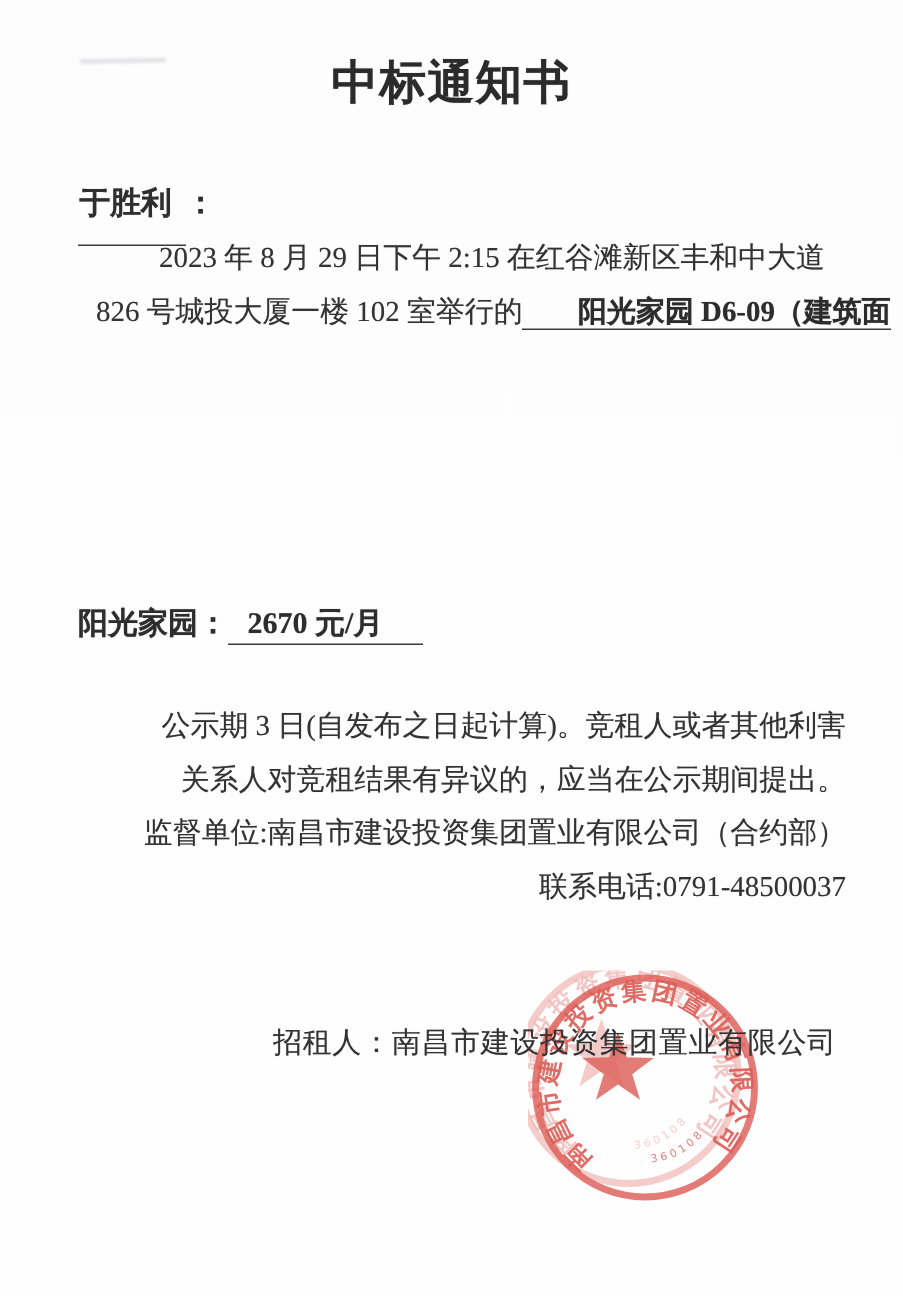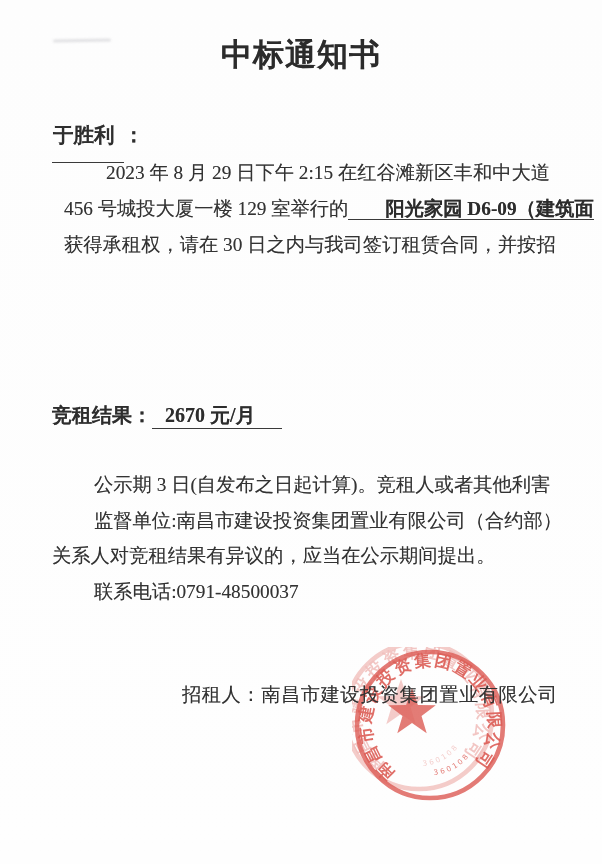--- a/index.html
+++ b/index.html
@@ -56,21 +56,21 @@
     font-size: 20px; font-weight: 700; color: #2d2d2d;
     text-shadow: 0 0 0.6px rgba(35,35,35,0.55);
   }
   .result-line .value {
     border-bottom: 1.7px solid #3a3a3a;
     padding: 0 26px 2px 13px;
     margin-top: 32px;
   }
 
   .notice {
-    position: absolute; left: 52px; top: 467px; width: 512px;
+    position: absolute; left: 52px; top: 467px; width: 512px; text-align: right;
   }
   .notice .line {
     height: 35.7px; line-height: 35.7px;
     font-size: 19.3px; white-space: nowrap; color: #333;
     text-shadow: 0 0 0.5px rgba(50,50,50,0.45);
   }
 
   .footer-lessor {
     position: absolute; left: 182px; top: 681px;
     font-size: 19.3px; color: #333; white-space: nowrap;
@@ -98,30 +98,29 @@
 <div class="page">
 
   <div class="scan-smudge"></div>
 
   <div class="doc-title">中标通知书</div>
 
   <div class="salutation"><span class="name">于胜利</span><span>：</span></div>
 
   <div class="para">
     <div class="line indent">2023 年 8 月 29 日下午 2:15 在红谷滩新区丰和中大道</div>
-    <div class="line"><span>456 号城投大厦一楼 129 室举行的</span><span class="hl">阳光家园 D6-09（建筑面</span></div>
-    <div class="line">获得承租权，请在 30 日之内与我司签订租赁合同，并按招</div>
+    <div class="line"><span>826 号城投大厦一楼 102 室举行的</span><span class="hl">阳光家园 D6-09（建筑面</span></div>
   </div>
 
-  <div class="result-line"><span>竞租结果：</span><span class="value">2670 元/月</span></div>
+  <div class="result-line"><span>阳光家园：</span><span class="value">2670 元/月</span></div>
 
   <div class="notice">
     <div class="line indent">公示期 3 日(自发布之日起计算)。竞租人或者其他利害</div>
+    <div class="line">关系人对竞租结果有异议的，应当在公示期间提出。</div>
     <div class="line indent">监督单位:南昌市建设投资集团置业有限公司（合约部）</div>
-    <div class="line">关系人对竞租结果有异议的，应当在公示期间提出。</div>
     <div class="line indent">联系电话:0791-48500037</div>
   </div>
 
   <div class="footer-lessor">招租人：南昌市建设投资集团置业有限公司</div>
 
   <div class="seal">
     <svg viewBox="0 0 158 158" xmlns="http://www.w3.org/2000/svg">
       <defs>
         <path id="rimPath" d="M 41.7,124.5 A 59,59 0 1 1 114.3,124.5" fill="none"></path>
         <path id="numPath" d="M 37.0,106.7 A 50,50 0 0 0 119.0,106.7" fill="none"></path>

